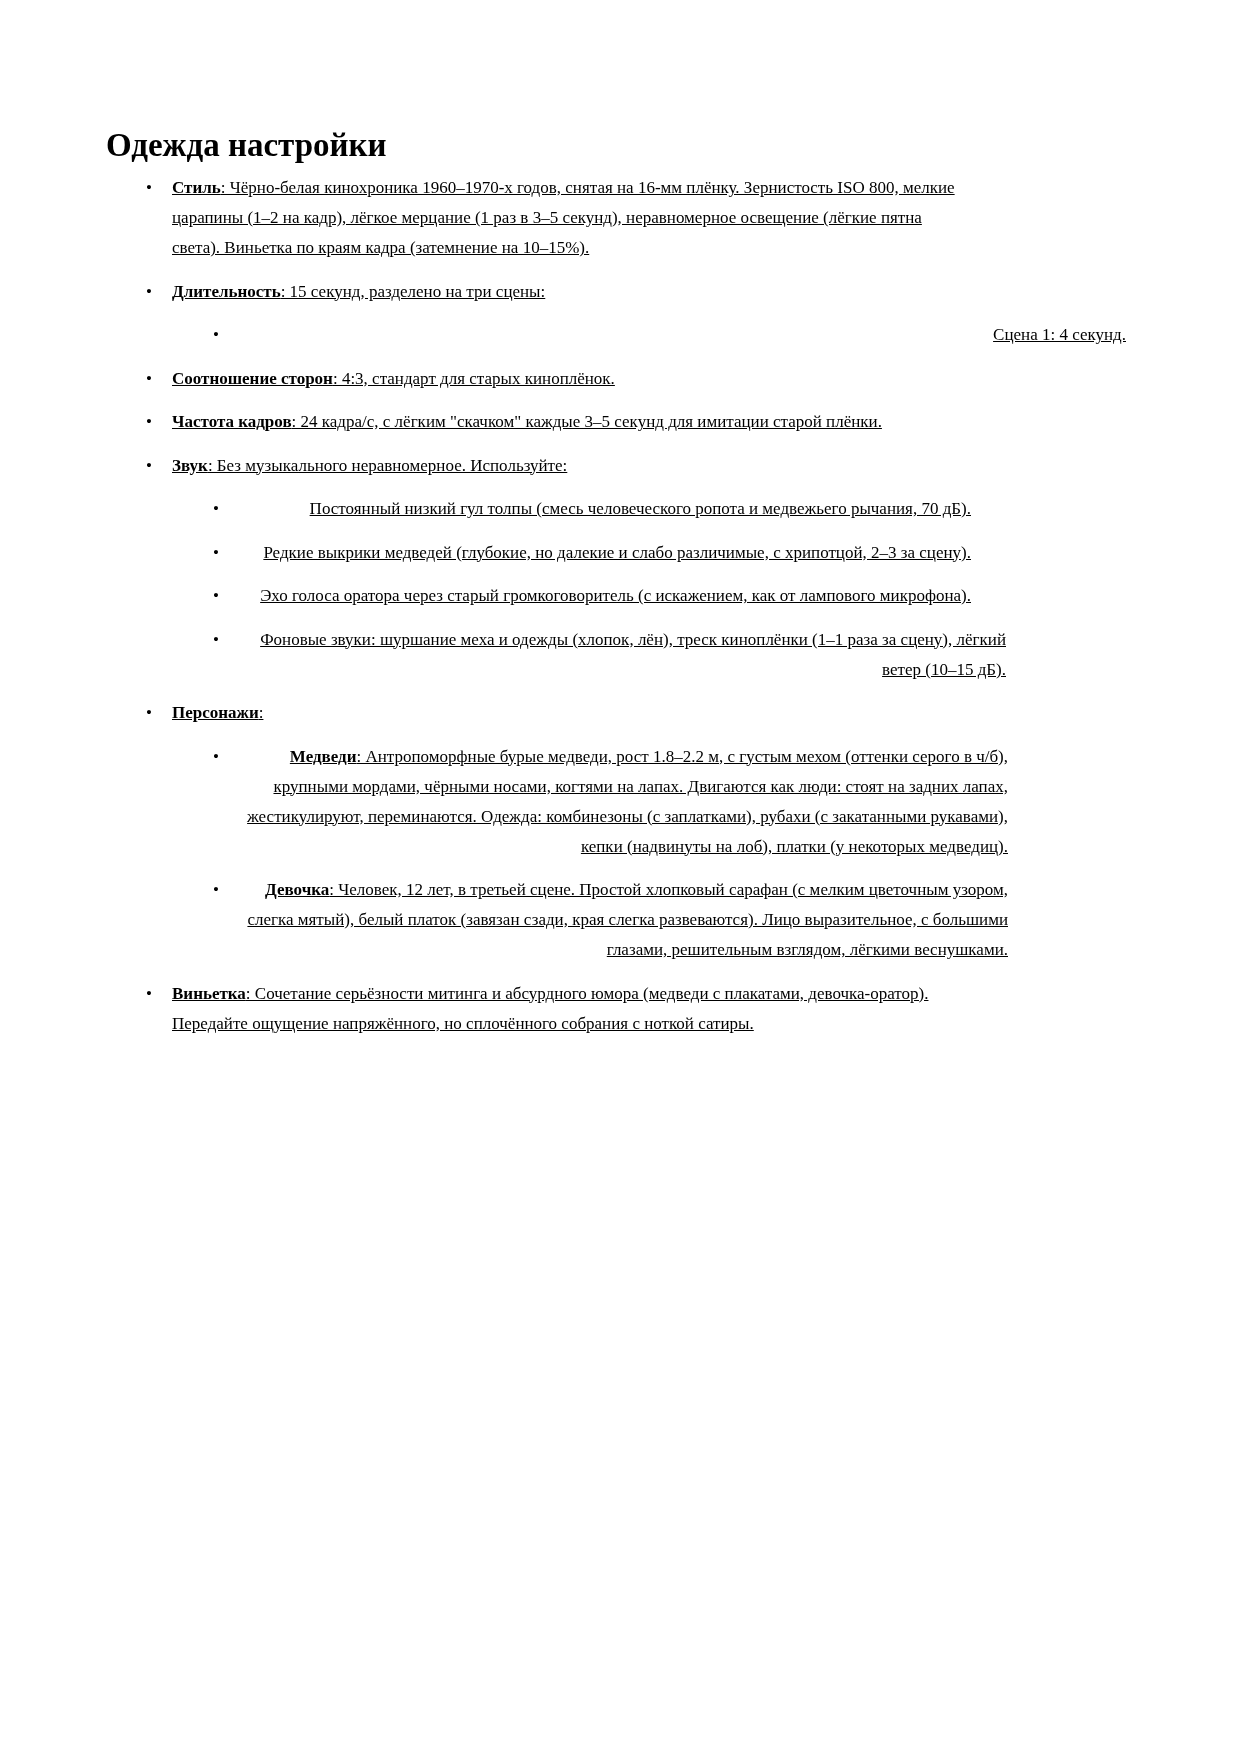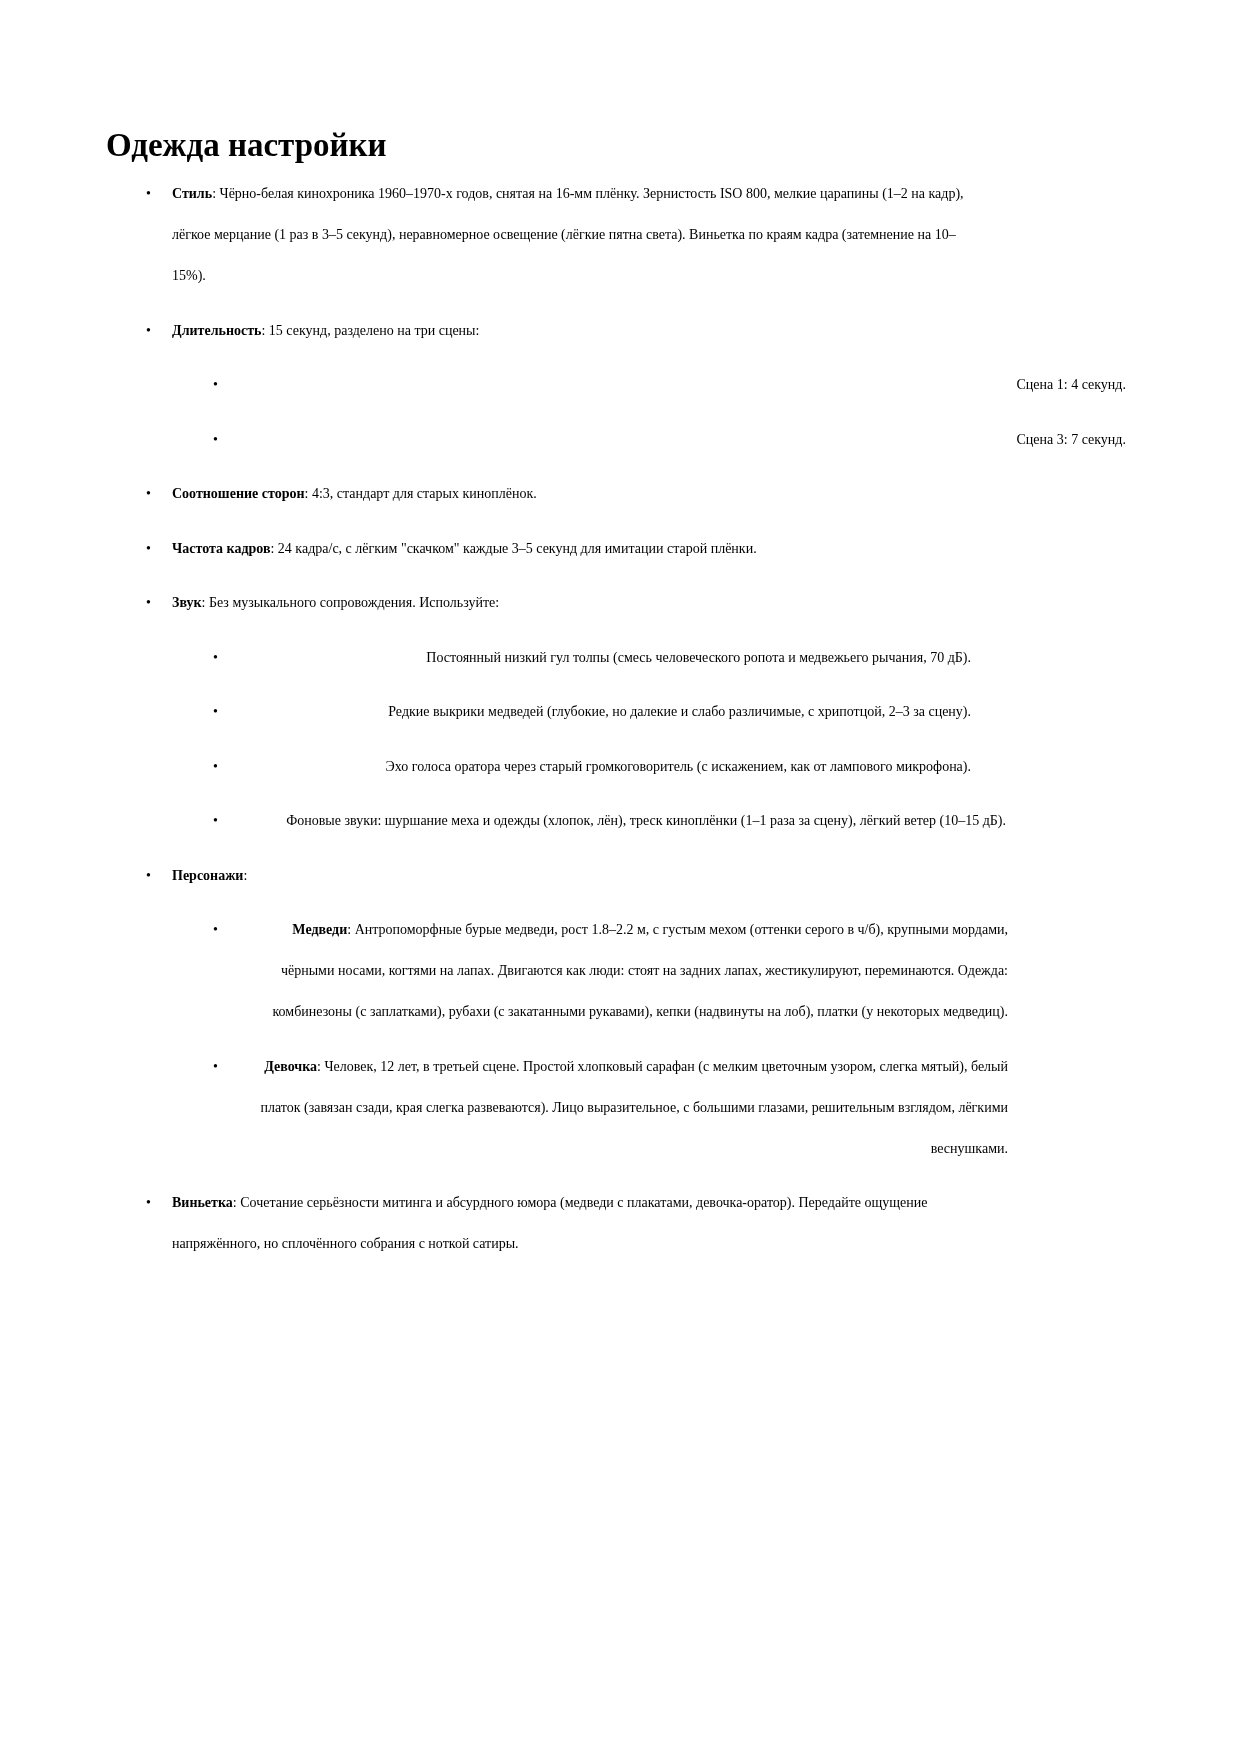--- a/index.html
+++ b/index.html
@@ -7,21 +7,21 @@
     width: 1241px; height: 1754px; position: relative; overflow: hidden;
     font-family: "Liberation Serif", serif; color: #000;
   }
   .page { position: absolute; left: 0; top: 0; width: 1241px; height: 1754px; }
   h1 {
     position: absolute; left: 106px; top: 123px; margin: 0;
     font-size: 33px; font-weight: bold; line-height: 44px;
   }
   ul { list-style: none; margin: 0; padding: 0; }
   .l1 { position: absolute; left: 146px; top: 173px; width: 980px; }
-  .l1 > li { position: relative; padding-left: 26px; margin-bottom: 13.5px; font-size: 14px; line-height: 41px; }
+  .l1 > li { position: relative; padding-left: 26px; margin-bottom: 13.5px; font-size: 17px; line-height: 30px; text-decoration: underline; }
   .l1 > li::before { content: "•"; position: absolute; left: 0; top: 0; }
   .l2 { margin-top: 13.5px; text-align: right; }
   .l2 > li { position: relative; padding-left: 92px; margin-left: -26px; margin-bottom: 13.5px; }
   .l2 > li::before { content: "•"; position: absolute; left: 67px; top: 0; }
   .l2 > li:last-child { margin-bottom: 0; }
   b { font-weight: bold; }
 </style>
 </head>
 <body>
 
@@ -30,34 +30,33 @@
 
   <ul class="l1">
     <li style="width:800px">
       <b>Стиль</b><span>: Чёрно-белая кинохроника 1960–1970-х годов, снятая на 16-мм плёнку. Зернистость ISO 800, мелкие царапины (1–2 на кадр), лёгкое мерцание (1 раз в 3–5 секунд), неравномерное освещение (лёгкие пятна света). Виньетка по краям кадра (затемнение на 10–15%).</span>
     </li>
 
     <li>
       <b>Длительность</b><span>: 15 секунд, разделено на три сцены:</span>
       <ul class="l2">
         <li><span>Сцена 1: 4 секунд.</span></li>
-        <li><span>Сцена 3: 7 секунд.</span></li>
       </ul>
     </li>
 
     <li>
       <b>Соотношение сторон</b><span>: 4:3, стандарт для старых киноплёнок.</span>
     </li>
 
     <li style="width:800px">
       <b>Частота кадров</b><span>: 24 кадра/с, с лёгким "скачком" каждые 3–5 секунд для имитации старой плёнки.</span>
     </li>
 
     <li>
-      <b>Звук</b><span>: Без музыкального сопровождения. Используйте:</span>
+      <b>Звук</b><span>: Без музыкального неравномерное. Используйте:</span>
       <ul class="l2">
         <li style="width:733px"><span>Постоянный низкий гул толпы (смесь человеческого ропота и медвежьего рычания, 70 дБ).</span></li>
         <li style="width:733px"><span>Редкие выкрики медведей (глубокие, но далекие и слабо различимые, с хрипотцой, 2–3 за сцену).</span></li>
         <li style="width:733px"><span>Эхо голоса оратора через старый громкоговоритель (с искажением, как от лампового микрофона).</span></li>
         <li style="width:768px"><span>Фоновые звуки: шуршание меха и одежды (хлопок, лён), треск киноплёнки (1–1 раза за сцену), лёгкий ветер (10–15 дБ).</span></li>
       </ul>
     </li>
 
     <li>
       <b>Персонажи</b><span>:</span>

